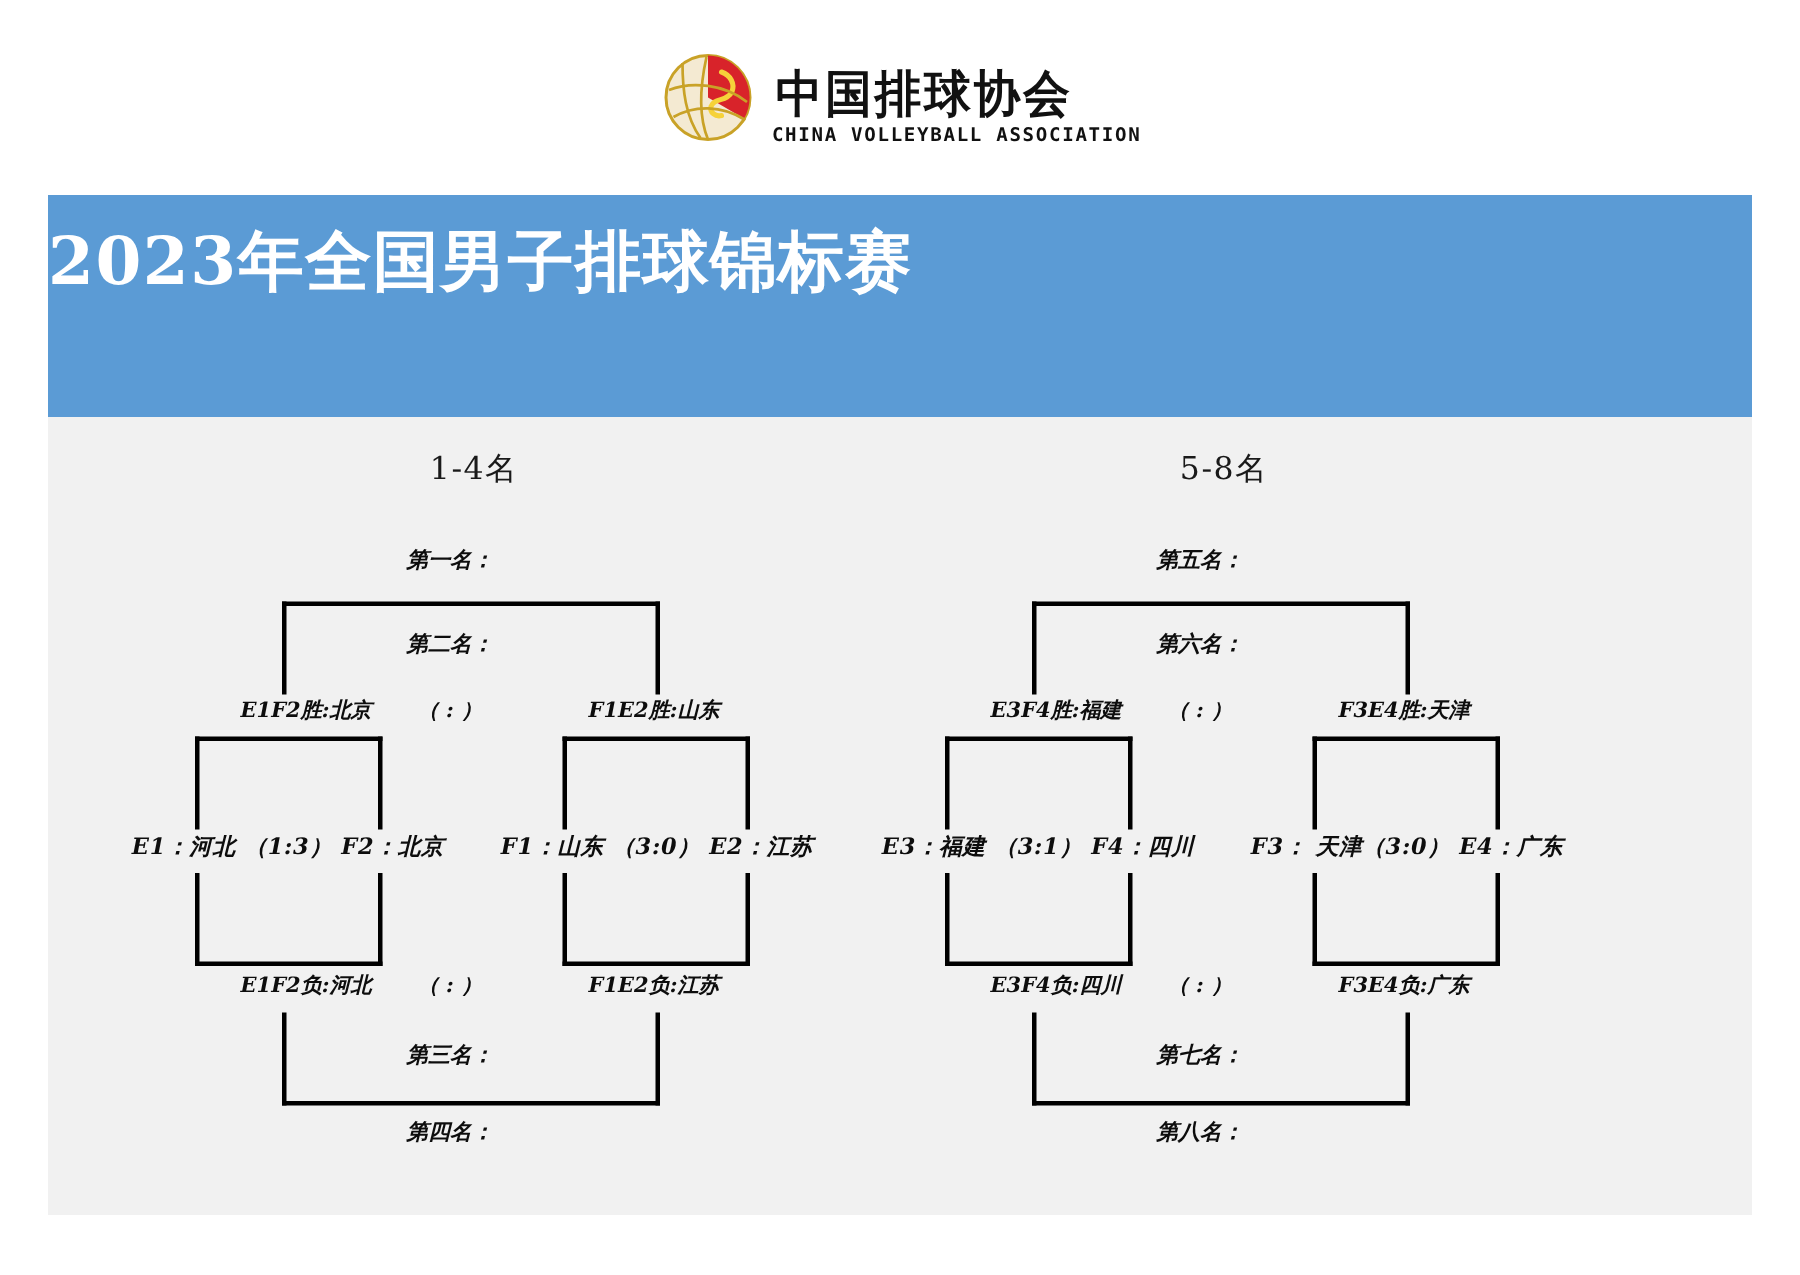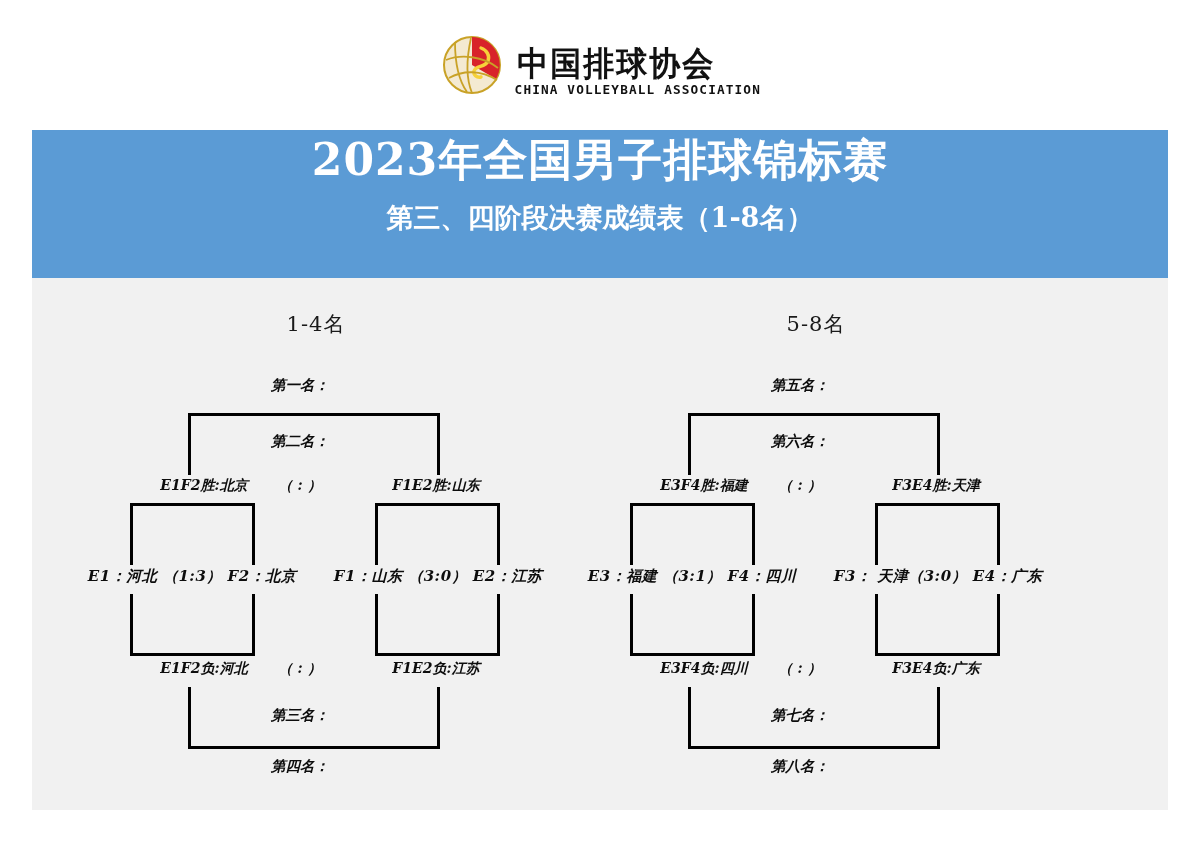--- a/index.html
+++ b/index.html
@@ -30,40 +30,40 @@
   .logo-en{
     font-family:"DejaVu Sans Mono","Liberation Mono",monospace;
     font-weight:bold;font-size:12.5px;color:#111;letter-spacing:1.1px;
     margin-top:5px;transform:scaleX(1.02);
   }
 
   
   .banner{
     position:absolute;left:32px;top:130px;width:1136px;height:148px;
     background:#5b9bd5;
-    display:flex;flex-direction:column;align-items:center;justify-content:flex-start;
-    box-sizing:border-box;padding-top:5px;
+    display:flex;flex-direction:column;justify-content:flex-start;
+    box-sizing:border-box;padding-top:20px;
   }
   .banner-title{
     color:#ffffff;font-size:44px;font-weight:bold;letter-spacing:1px;
     font-family:"DejaVu Serif","Liberation Serif",serif;
     line-height:1.15;
   }
   .banner-sub{
     color:#ffffff;font-size:27px;font-weight:bold;margin-top:14px;
     font-family:"DejaVu Serif","Liberation Serif",serif;
   }
 
   
   .panel{
     position:absolute;left:32px;top:278px;width:1136px;height:532px;
     background:#f1f1f1;
   }
 
-  .half{position:absolute;top:16px;width:568px;height:460px;}
+  .half{position:absolute;top:4px;width:568px;height:460px;}
   .half-left{left:0;}
   .half-right{left:500px;}
 
   .section-label{
     position:absolute;top:16px;width:100%;text-align:center;
     font-size:21px;color:#1a1a1a;letter-spacing:1px;
     font-family:"DejaVu Serif","Liberation Serif",serif;
   }
 
   .lbl{
@@ -99,21 +99,20 @@
     </div>
     <div class="logo-text">
       <div class="logo-cn">中国排球协会</div>
       <div class="logo-en">CHINA VOLLEYBALL ASSOCIATION</div>
     </div>
   </div>
 </div>
 
 <div class="banner">
   <div class="banner-title">2023年全国男子排球锦标赛</div>
-  <div class="banner-sub">第三、四阶段决赛成绩表（1-8名）</div>
 </div>
 
 <div class="panel">
 
   <div class="half half-left">
     <div class="section-label">1-4名</div>
 
     <div class="lbl lbl-rank ctr" style="left:268px;top:82px;">第一名：</div>
 
     <div class="br br-h" style="left:156px;top:119px;width:252px;"></div>

